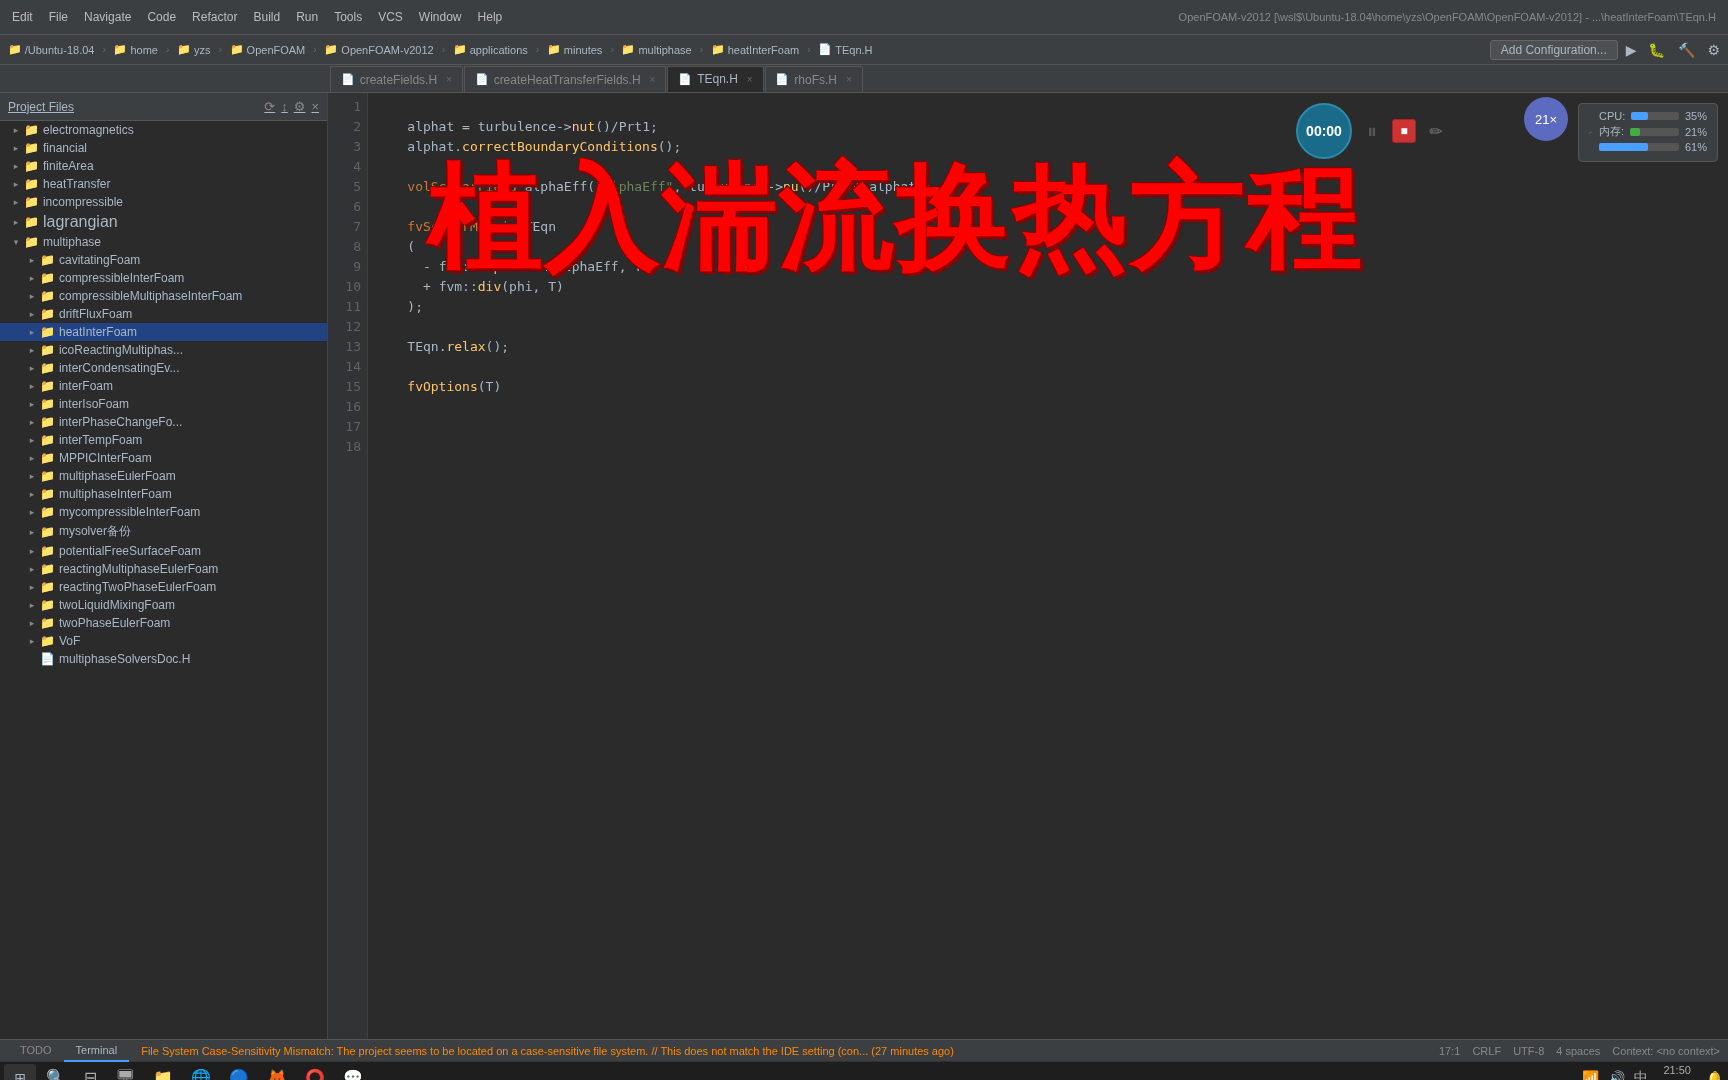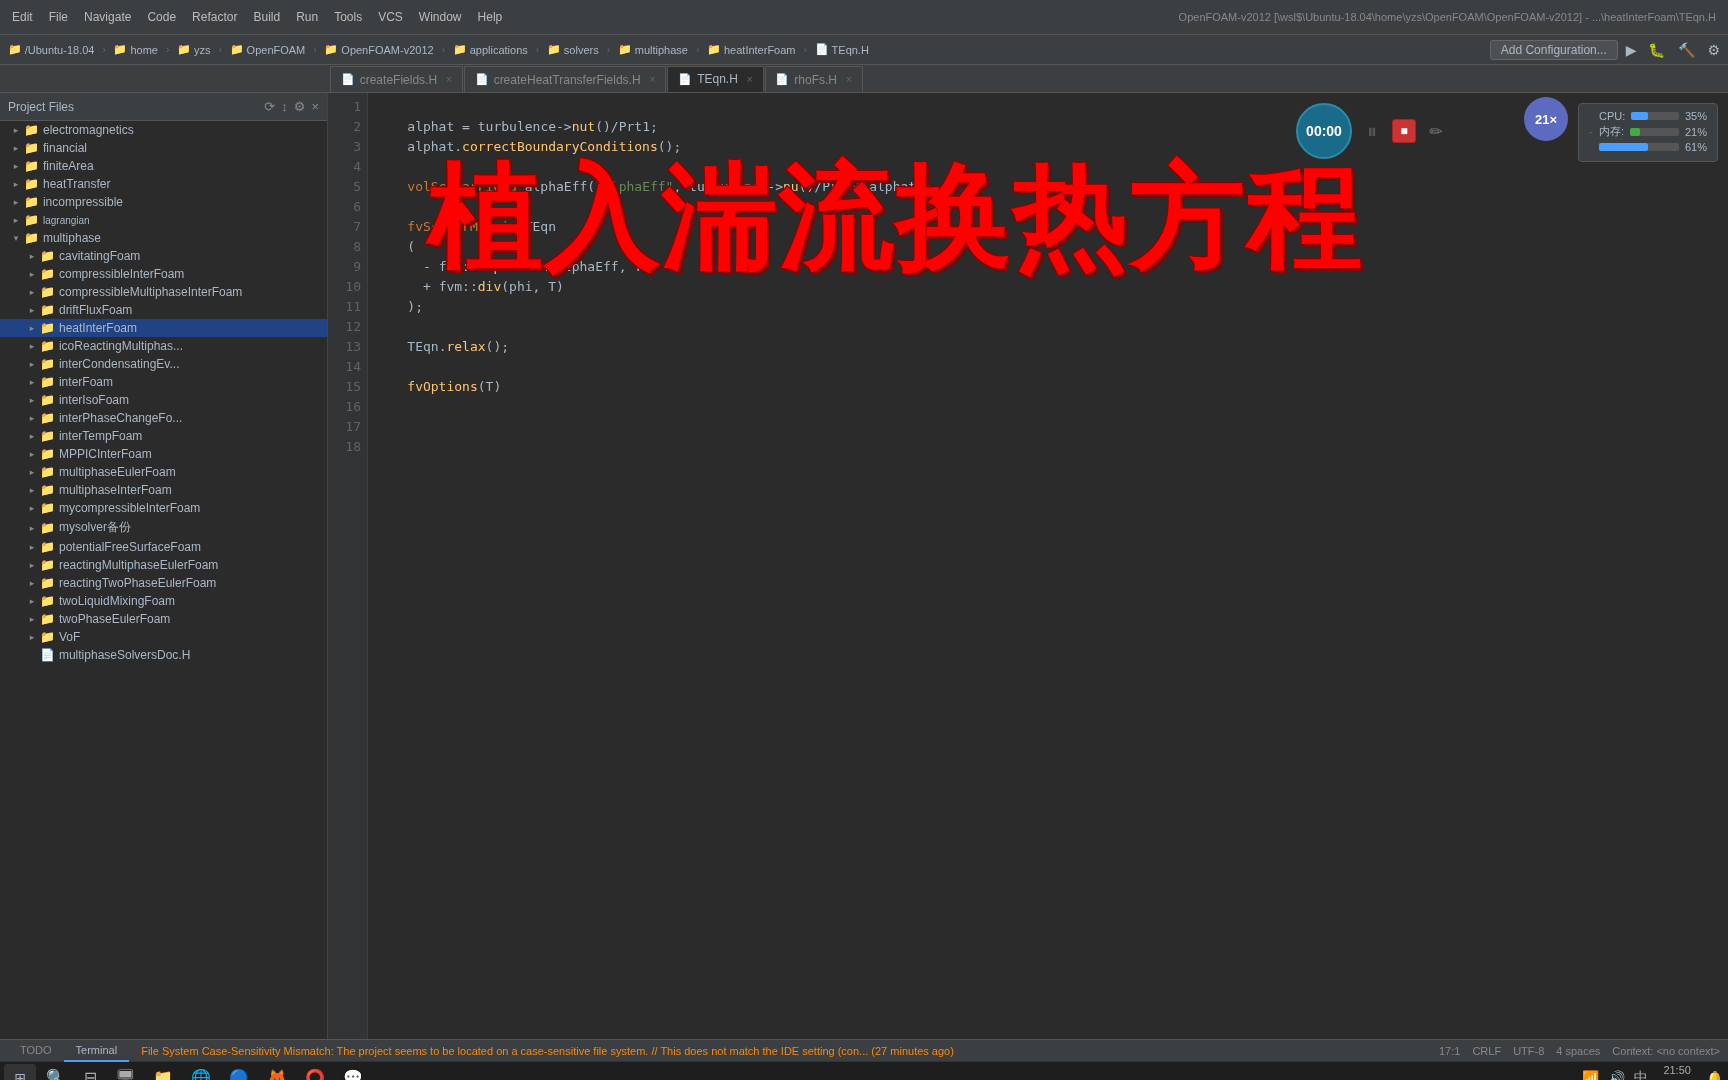--- a/index.html
+++ b/index.html
@@ -133,20 +133,21 @@
     }
     #sidebar-header {
       height: 28px;
       background: #3c3f41;
       display: flex;
       align-items: center;
       padding: 0 8px;
       border-bottom: 1px solid #555;
       gap: 22px;
       font-size: 12px;
+      text-decoration: underline;
     }
     .sidebar-header-title { color: #a9b7c6; font-size: 12px; }
     .sidebar-header-icons { margin-left: auto; display: flex; gap: 6px; }
     .sidebar-header-icons span { color: #888; cursor: pointer; font-size: 13px; }
 
     .tree-item {
       display: flex;
       align-items: center;
       padding: 2px 0;
       cursor: pointer;
@@ -286,21 +287,21 @@
       top: 4px;
       right: 160px;
       background: #5c6bc0;
       border-radius: 50%;
       width: 44px;
       height: 44px;
       display: flex;
       align-items: center;
       justify-content: center;
       font-size: 13px;
-      font-weight: bold;
+      font-weight: normal;
       color: white;
       z-index: 20;
       text-align: center;
     }
 
     
     #taskbar {
       height: 32px;
       background: #1e1e1e;
       border-top: 1px solid #333;
@@ -407,21 +408,21 @@
     <span>OpenFOAM-v2012</span>
   </span>
   <span class="breadcrumb-sep">›</span>
   <span class="breadcrumb-item">
     <span class="folder-icon">📁</span>
     <span>applications</span>
   </span>
   <span class="breadcrumb-sep">›</span>
   <span class="breadcrumb-item">
     <span class="folder-icon">📁</span>
-    <span>solvers</span>
+    <span>minutes</span>
   </span>
   <span class="breadcrumb-sep">›</span>
   <span class="breadcrumb-item">
     <span class="folder-icon">📁</span>
     <span>multiphase</span>
   </span>
   <span class="breadcrumb-sep">›</span>
   <span class="breadcrumb-item">
     <span class="folder-icon">📁</span>
     <span>heatInterFoam</span>
@@ -499,21 +500,21 @@
     <span style="font-size:12px">heatTransfer</span>
   </div>
         <div class="tree-item" style="padding-left: 8px;">
     <span class="tree-arrow">▸</span>
     <span class="tree-folder-icon">📁</span>
     <span style="font-size:12px">incompressible</span>
   </div>
         <div class="tree-item" style="padding-left: 8px;">
     <span class="tree-arrow">▸</span>
     <span class="tree-folder-icon">📁</span>
-    <span style="font-size:10px">lagrangian</span>
+    <span style="font-size:16px">lagrangian</span>
   </div>
         <div class="tree-item" style="padding-left: 8px;">
     <span class="tree-arrow">▾</span>
     <span class="tree-folder-icon">📁</span>
     <span style="font-size:12px">multiphase</span>
   </div>
         <div class="tree-item" style="padding-left: 24px;">
     <span class="tree-arrow">▸</span>
     <span class="tree-folder-icon">📁</span>
     <span style="font-size:12px">cavitatingFoam</span>

